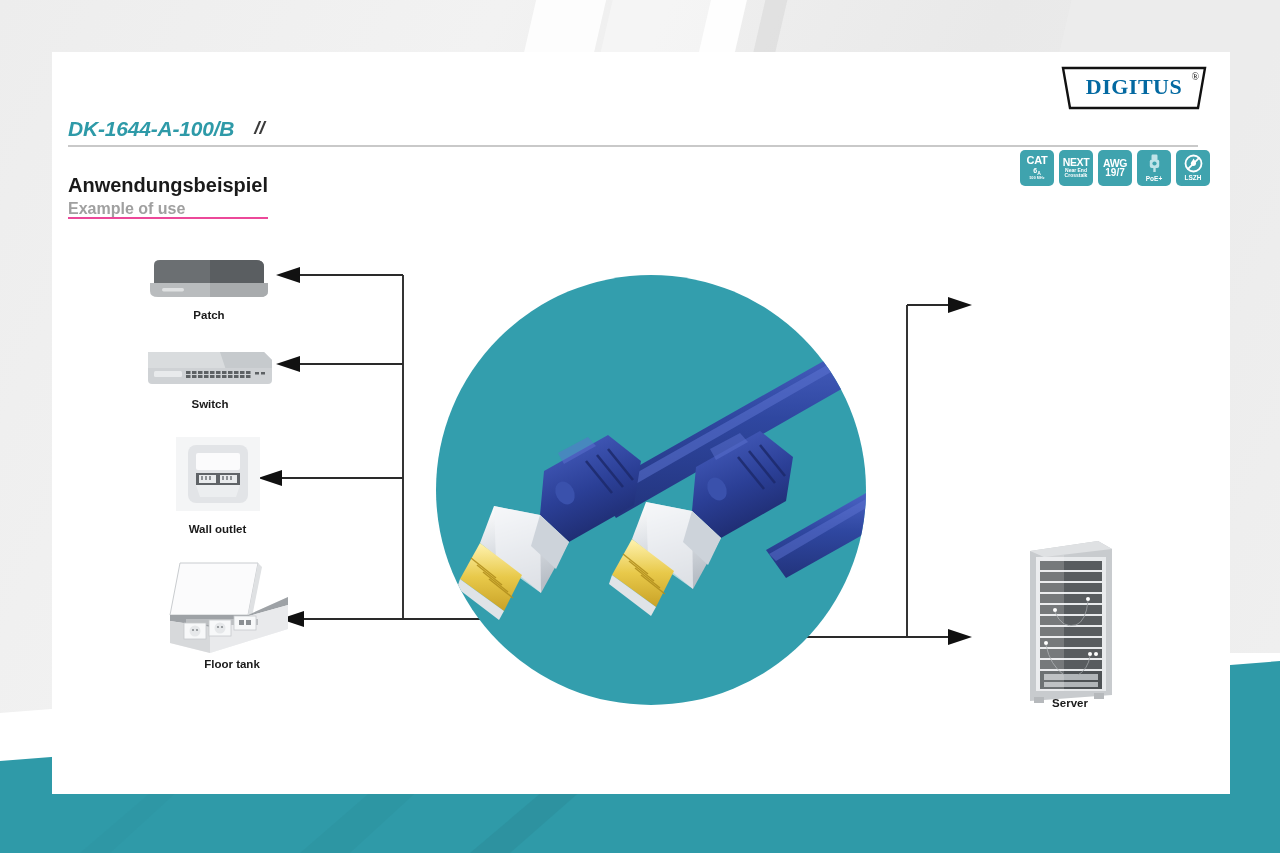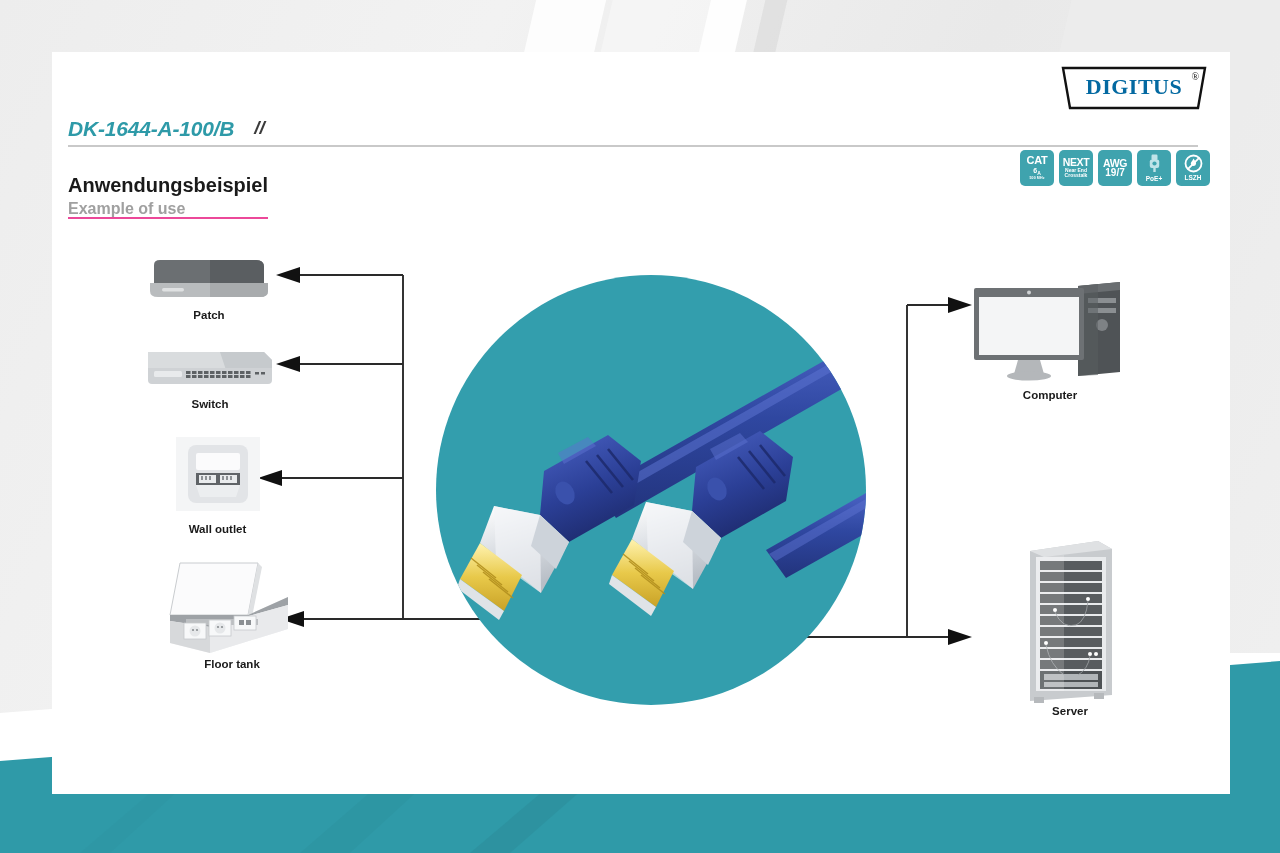--- a/index.html
+++ b/index.html
@@ -406,39 +406,20 @@
             <circle cx="56" cy="70" r="1.1" fill="#8b8f93"></circle>
               <circle cx="60" cy="70" r="1.1" fill="#8b8f93"></circle>
             <rect x="72" y="59" width="22" height="14" fill="#f7f8f9" stroke="#c6c9cc" stroke-width=".8"></rect>
             <rect x="77" y="63" width="5" height="5" fill="#8b8f93"></rect>
               <rect x="84" y="63" width="5" height="5" fill="#8b8f93"></rect>
           </g>
         </svg>
         <div class="cap" style="top:101px;">Floor tank</div>
       </div>
 
-      <div class="node" style="left:908px; top:228px; width:180px; height:125px;">
-        <svg width="160" height="105" viewBox="0 0 160 105" style="display:block;margin:0 auto;">
-
-          <path d="M108 6 L150 2 L150 92 L108 96 Z" fill="#4f5356"></path>
-          <path d="M108 6 L150 2 L150 10 L108 14 Z" fill="#6a6e71"></path>
-          <rect x="118" y="18" width="28" height="5" fill="#8b8f92"></rect>
-          <rect x="118" y="28" width="28" height="5" fill="#8b8f92"></rect>
-          <circle cx="132" cy="45" r="6" fill="#7e8285"></circle>
-          <path d="M108 6 L128 4 L128 95 L108 96 Z" fill="#5a5e61" opacity=".55"></path>
-
-          <rect x="4" y="8" width="110" height="72" rx="2" fill="#6d7174"></rect>
-          <rect x="9" y="17" width="100" height="58" fill="#f4f5f6"></rect>
-          <circle cx="59" cy="12.5" r="2" fill="#cfd2d4"></circle>
-
-          <path d="M48 80 L70 80 L74 94 L44 94 Z" fill="#b4b7ba"></path>
-          <ellipse cx="59" cy="96" rx="22" ry="4.5" fill="#b4b7ba"></ellipse>
-        </svg>
-        <div class="cap" style="top:109px;">Computer</div>
-      </div>
 
       <div class="node" style="left:938px; top:485px; width:160px; height:190px;">
         <svg width="100" height="172" viewBox="0 0 100 172" style="display:block;margin:0 auto;">
           <path d="M10 14 L78 4 L92 12 L92 158 L10 164 Z" fill="#c8cbce"></path>
           <path d="M10 14 L78 4 L92 12 L24 20 Z" fill="#dfe1e3"></path>
           <rect x="16" y="20" width="70" height="134" fill="#e8eaec"></rect>
           <g fill="#585c5f">
             <rect x="20" y="24" width="62" height="9"></rect>
             <rect x="20" y="35" width="62" height="9"></rect>
             <rect x="20" y="46" width="62" height="9"></rect>
@@ -462,18 +443,18 @@
           </g>
           <g stroke="#9fa3a6" stroke-width="1" fill="none" opacity=".8">
             <path d="M35 75 Q42 92 56 88 Q66 84 68 64"></path>
             <path d="M26 108 Q30 128 44 138"></path>
             <path d="M70 119 Q68 132 58 138"></path>
           </g>
           <path d="M16 20 L44 18 L44 154 L16 154 Z" fill="#ffffff" opacity=".18"></path>
           <rect x="14" y="160" width="10" height="6" fill="#b6b9bc"></rect>
           <rect x="74" y="156" width="10" height="6" fill="#b6b9bc"></rect>
         </svg>
-        <div class="cap" style="top:168px;">Server</div>
+        <div class="cap" style="top:160px;">Server</div>
       </div>
 
     </div>
   </div>
 </div>
 
 </body></html>

